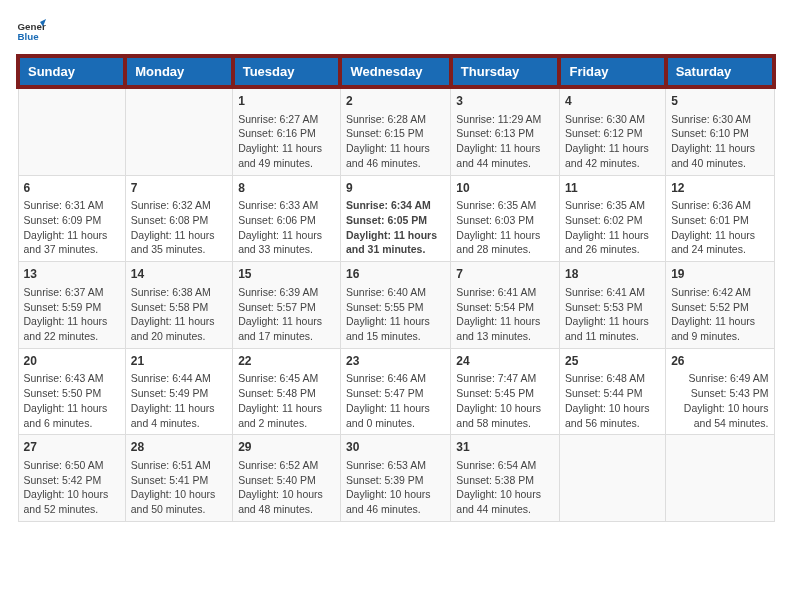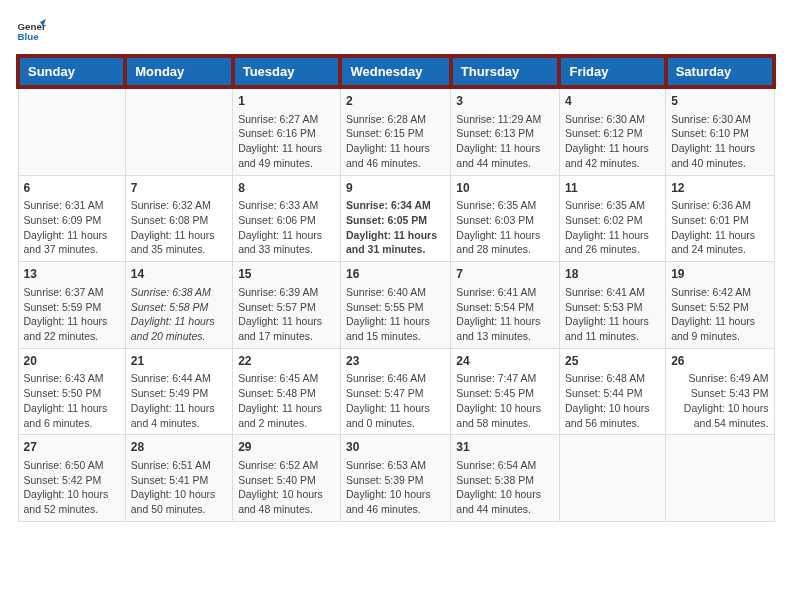--- a/index.html
+++ b/index.html
@@ -189,21 +189,21 @@
       </tr>
       <tr>
         <td>
           <div class="day-number">13</div>
           <div class="day-info" style="white-space: pre-line;">Sunrise: 6:37 AM
 Sunset: 5:59 PM
 Daylight: 11 hours and 22 minutes.</div>
         </td>
         <td>
           <div class="day-number">14</div>
-          <div class="day-info" style="white-space: pre-line; font-style: italic;">Sunrise: 6:38 AM
+          <div class="day-info" style="white-space: pre-line;">Sunrise: 6:38 AM
 Sunset: 5:58 PM
 Daylight: 11 hours and 20 minutes.</div>
         </td>
         <td>
           <div class="day-number">15</div>
           <div class="day-info" style="white-space: pre-line;">Sunrise: 6:39 AM
 Sunset: 5:57 PM
 Daylight: 11 hours and 17 minutes.</div>
         </td>
         <td>

